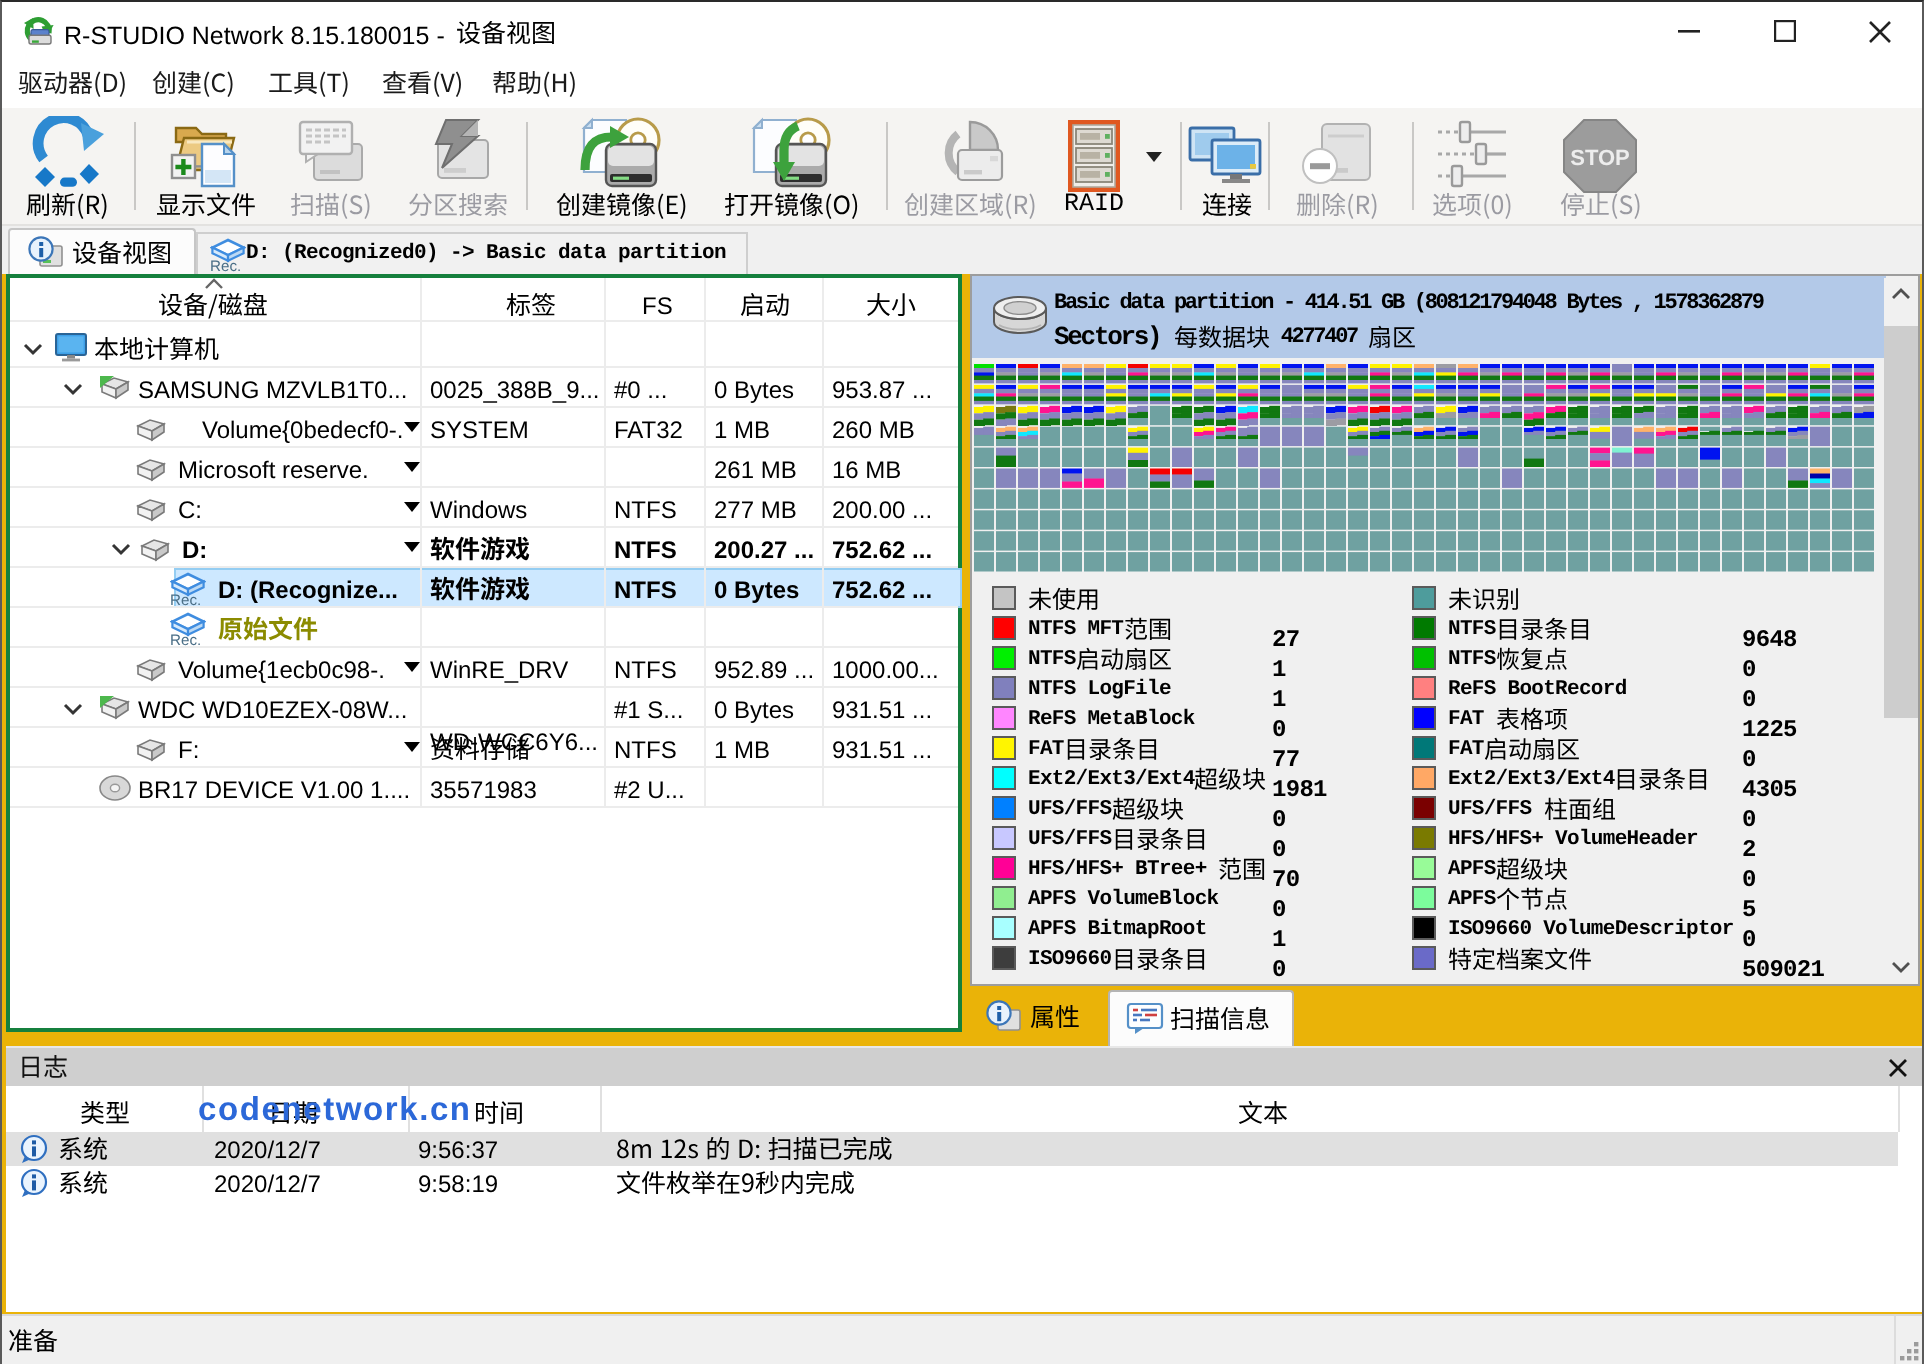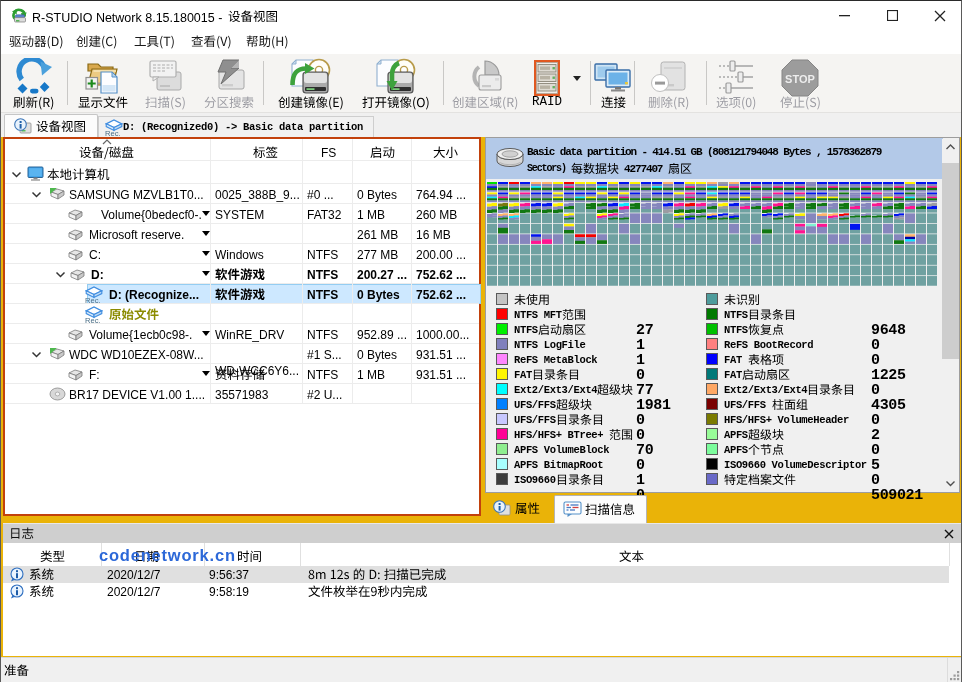--- a/index.html
+++ b/index.html
@@ -8,34 +8,34 @@
 .lat{font-size:12px;color:#000;white-space:pre}
 #titlebar{position:absolute;left:0;top:0;width:960px;height:29px;background:#fff}
 #menubar{position:absolute;left:0;top:29px;width:960px;height:24px;background:#fff}
 #toolbar{position:absolute;left:0;top:53px;width:960px;height:59px;background:#f5f4f2;border-bottom:1px solid #e3e2e0}
 .tsep{position:absolute;top:7px;width:1px;height:44px;background:#c9c8c6}
 .tbtn{position:absolute;top:3px;text-align:center}
 .tlab{position:absolute;top:38px;width:100%;display:flex;justify-content:center}
 #tabbar{position:absolute;left:0;top:112px;width:960px;height:24px;background:#f0f0f0}
 .tab1{position:absolute;left:3px;top:1px;width:94px;height:23px;background:#fcfcfc;border:1px solid #c6c6c6;border-bottom:none;border-radius:2px 2px 0 0}
 .tab2{position:absolute;left:97px;top:3px;width:276px;height:21px;background:#f1f1f1;border:1px solid #cecece;border-bottom:none}
-#tree{position:absolute;left:2px;top:136px;width:478px;height:379px;background:#fff;border:2px solid #c2410c}
+#tree{position:absolute;left:2px;top:136px;width:478px;height:379px;background:#fff;border:2px solid #15803d}
 .hline{position:absolute;left:0;width:474px;height:1px;background:#ececec}
 .vline{position:absolute;top:0;width:1px;background:#ececec}
 .trow{position:absolute;left:0;width:474px;height:20px}
 .drop{position:absolute;left:197px;top:7px;width:0;height:0;border-left:4px solid transparent;border-right:4px solid transparent;border-top:5px solid #000}
 #rpanel{position:absolute;left:484px;top:136px;width:475px;height:356px;background:#f0f0f0;border:1px solid #9d9d9d}
 #rhead{position:absolute;left:0;top:0;width:457px;height:41px;background:#b3c9e8}
 #rgrid{position:absolute;left:1px;top:44px;width:452px;height:105px}
 .mono{font-family:"Liberation Mono",monospace;white-space:pre}
 .lrow{position:absolute;height:15px}
 .sq{position:absolute;left:0;top:1px;width:12px;height:12px;border:1px solid #5a5a5a}
 .lgl{position:absolute;left:18px;top:0}
 .lgl .mono{font-size:10.5px;font-weight:bold;letter-spacing:-.35px;line-height:16px}
-.cnt{position:absolute;top:16px;font-family:"Liberation Mono",monospace;font-size:15px;font-weight:bold;letter-spacing:-.35px;line-height:16px;color:#000}
+.cnt{position:absolute;top:5px;font-family:"Liberation Mono",monospace;font-size:12px;font-weight:bold;letter-spacing:-.35px;line-height:16px;color:#000}
 #rscroll{position:absolute;left:456px;top:1px;width:17px;height:353px;background:#f0f0f0}
 #btabs{position:absolute;left:484px;top:492px;width:476px;height:30px}
 #logbar{position:absolute;left:2px;top:522px;width:958px;height:20px;background:#cfcfcf;border-top:1px solid #e8e8e8}
 #logtbl{position:absolute;left:2px;top:542px;width:958px;height:113px;background:#fff}
 #statusbar{position:absolute;left:0;top:656px;width:960px;height:25px;background:#f0f0f0;border-top:1px solid #d9d9d9}
 </style></head><body>
 <svg width="0" height="0" style="position:absolute">
     <defs>
       <path id="gr8bbe" d="M122 -776C175 -729 242 -662 273 -619L324 -672C292 -713 225 -778 171 -822ZM43 -526V-454H184V-95C184 -49 153 -16 134 -4C148 11 168 42 175 60C190 40 217 20 395 -112C386 -127 374 -155 368 -175L257 -94V-526ZM491 -804V-693C491 -619 469 -536 337 -476C351 -464 377 -435 386 -420C530 -489 562 -597 562 -691V-734H739V-573C739 -497 753 -469 823 -469C834 -469 883 -469 898 -469C918 -469 939 -470 951 -474C948 -491 946 -520 944 -539C932 -536 911 -534 897 -534C884 -534 839 -534 828 -534C812 -534 810 -543 810 -572V-804ZM805 -328C769 -248 715 -182 649 -129C582 -184 529 -251 493 -328ZM384 -398V-328H436L422 -323C462 -231 519 -151 590 -86C515 -38 429 -5 341 15C355 31 371 61 377 80C474 54 566 16 647 -39C723 17 814 58 917 83C926 62 947 32 963 16C867 -4 781 -39 708 -86C793 -160 861 -256 901 -381L855 -401L842 -398Z"></path>
       <path id="gr5907" d="M685 -688C637 -637 572 -593 498 -555C430 -589 372 -630 329 -677L340 -688ZM369 -843C319 -756 221 -656 76 -588C93 -576 116 -551 128 -533C184 -562 233 -595 276 -630C317 -588 365 -551 420 -519C298 -468 160 -433 30 -415C43 -398 58 -365 64 -344C209 -368 363 -411 499 -477C624 -417 772 -378 926 -358C936 -379 956 -410 973 -427C831 -443 694 -473 578 -519C673 -575 754 -644 808 -727L759 -758L746 -754H399C418 -778 435 -802 450 -827ZM248 -129H460V-18H248ZM248 -190V-291H460V-190ZM746 -129V-18H537V-129ZM746 -190H537V-291H746ZM170 -357V80H248V48H746V78H827V-357Z"></path>
@@ -650,21 +650,21 @@
         <svg class="abs" style="left:44px;top:3px" width="17" height="14" viewBox="0 0 17 14">
 <path d="M2 5 L8 2 L15 4 L9 7.5 Z" fill="#e6e6e6" stroke="#7a7a7a" stroke-width=".8"></path>
 <path d="M2 5 L2 9 L9 12 L9 7.5 Z" fill="#f2f2f2" stroke="#7a7a7a" stroke-width=".8"></path>
 <path d="M15 4 L15 8 L9 12 L9 7.5 Z" fill="#c9c9c9" stroke="#7a7a7a" stroke-width=".8"></path>
           <path d="M1 1 L8 1 L1 7 Z" fill="#4db84d"></path>
         </svg>
         <div class="abs lat" style="left:64px;top:4px;color:#000">SAMSUNG MZVLB1T0...</div>
         <div class="abs lat" style="left:210px;top:4px;">0025_388B_9...</div>
         <div class="abs lat" style="left:302px;top:4px;">#0 ...</div>
         <div class="abs lat" style="left:352px;top:4px;">0 Bytes</div>
-        <div class="abs lat" style="left:411px;top:4px;">764.94 ...</div>
+        <div class="abs lat" style="left:411px;top:4px;">953.87 ...</div>
       </div>
       <div class="trow" style="top:65px">
         <svg class="abs" style="left:62px;top:4px" width="17" height="14" viewBox="0 0 17 14">
 <path d="M2 5 L8 2 L15 4 L9 7.5 Z" fill="#e6e6e6" stroke="#7a7a7a" stroke-width=".8"></path>
 <path d="M2 5 L2 9 L9 12 L9 7.5 Z" fill="#f2f2f2" stroke="#7a7a7a" stroke-width=".8"></path>
 <path d="M15 4 L15 8 L9 12 L9 7.5 Z" fill="#c9c9c9" stroke="#7a7a7a" stroke-width=".8"></path>
         </svg>
         <div class="abs lat" style="left:96px;top:4px;color:#000">Volume{0bedecf0-.</div>
         <div class="drop"></div>
         <div class="abs lat" style="left:210px;top:4px;">SYSTEM</div>
@@ -844,21 +844,21 @@
 <div id="rpanel">
  <div id="rhead">
   <svg class="abs" style="left:9px;top:8px" width="30" height="24" viewBox="0 0 30 24">
 <path d="M2 8 L2 15 A13 5.5 0 0 0 28 15 L28 8 A13 5.5 0 0 1 2 8 Z" fill="#d7d7d7" stroke="#5a5a5a" stroke-width="1"></path>
 <ellipse cx="15" cy="8" rx="13" ry="5.5" fill="#efefef" stroke="#5a5a5a" stroke-width="1"></ellipse>
 <ellipse cx="15" cy="8" rx="8" ry="3.2" fill="#d0d0d0" stroke="#8a8a8a" stroke-width=".7"></ellipse>
 <path d="M4.5 16.5 A13 5.5 0 0 0 25.5 16.5" fill="none" stroke="#b4b4b4" stroke-width="1"></path>
 </svg>
   <div class="abs mono" style="left:41px;top:6px;font-size:11px;font-weight:bold;letter-spacing:-1.15px;line-height:16px">Basic data partition - 414.51 GB (808121794048 Bytes , 1578362879</div>
   <div class="abs" style="left:41px;top:23px;display:flex;align-items:flex-start">
-          <span class="mono" style="font-size:10px;font-weight:bold;letter-spacing:-1.15px;line-height:16px">Sectors)&nbsp;</span>
+          <span class="mono" style="font-size:13px;font-weight:bold;letter-spacing:-1.15px;line-height:16px">Sectors)&nbsp;</span>
           <svg class="cj" width="48" height="16" viewBox="0 0 48 16">
             <g transform="translate(0,12) scale(0.012)">
               <use href="#gr6bcf"></use>
               <use href="#gr6570" x="1000"></use>
               <use href="#gr636e" x="2000"></use>
               <use href="#gr5757" x="3000"></use>
             </g>
           </svg>
           <span class="mono" style="font-size:11px;font-weight:bold;letter-spacing:-1.15px;line-height:16px">&nbsp;4277407&nbsp;</span>
           <svg class="cj" width="24" height="16" viewBox="0 0 24 16">

